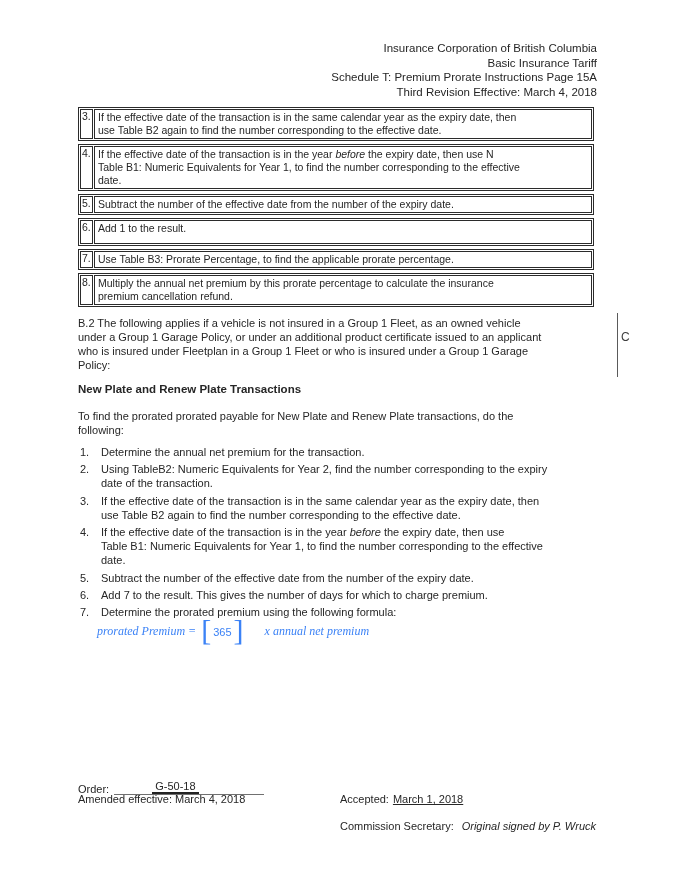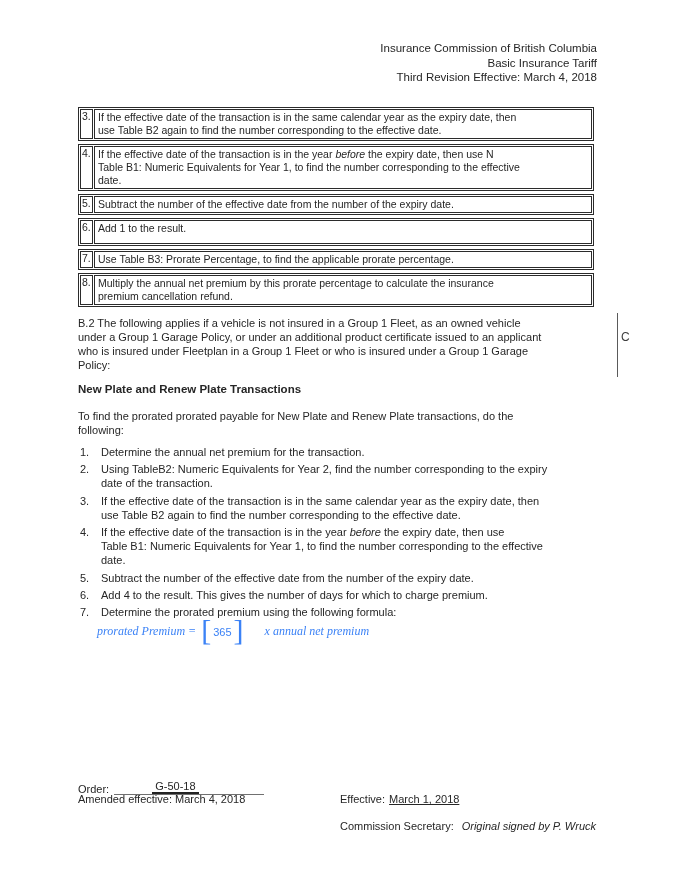--- a/index.html
+++ b/index.html
@@ -46,22 +46,23 @@
   .order-rule{display:inline-block;width:150px;border-bottom:1px solid #707070;margin-left:5px;padding-left:38px;box-sizing:border-box;vertical-align:bottom;}
   .order-value{display:inline-block;border-bottom:2px solid #222;padding:0 3px;}
   .secretary-value{font-style:italic;margin-left:8px;}
 </style>
 </head>
 <body>
 
 <div class="page">
 
   <div class="doc-header">
-    <div>Insurance Commission of British Columbia</div>
+    <div>Insurance Corporation of British Columbia</div>
     <div>Basic Insurance Tariff</div>
+    <div>Schedule T: Premium Prorate Instructions Page 15A</div>
     <div>Third Revision Effective: March 4, 2018</div>
   </div>
 
   <div class="steps">
     <div class="trow">
       <div class="tnum">3.</div>
       <div class="ttext">If the effective date of the transaction is in the same calendar year as the expiry date, then
 use Table B2 again to find the number corresponding to the effective date.</div>
     </div>
     <div class="trow">
@@ -121,41 +122,41 @@
       <div class="li-text"><span>If the effective date of the transaction is in the year </span><span class="em-word">before</span><span> the expiry date, then use
 Table B1: Numeric Equivalents for Year 1, to find the number corresponding to the effective
 date.</span></div>
     </div>
     <div class="li">
       <span class="li-num">5.</span>
       <div class="li-text">Subtract the number of the effective date from the number of the expiry date.</div>
     </div>
     <div class="li">
       <span class="li-num">6.</span>
-      <div class="li-text">Add 4 to the result. This gives the number of days for which to charge premium.</div>
+      <div class="li-text">Add 7 to the result. This gives the number of days for which to charge premium.</div>
     </div>
     <div class="li">
       <span class="li-num">7.</span>
       <div class="li-text">Determine the prorated premium using the following formula:</div>
     </div>
   </div>
 
   <div class="formula">
     <span class="f-lhs">prorated Premium =</span>
     <span class="f-bracket">[</span>
     <span class="f-frac">
       <span class="f-den">365</span>
     </span>
     <span class="f-bracket">]</span>
     <span class="f-rhs">x annual net premium</span>
   </div>
 
   <div class="f-item amended">Amended effective: March 4, 2018</div>
   <div class="f-item accepted">
-    <span>Effective:</span><span class="accepted-value">March 1, 2018</span>
+    <span>Accepted:</span><span class="accepted-value">March 1, 2018</span>
   </div>
   <div class="f-item orderline">
     <span>Order:</span><span class="order-rule"><span class="order-value">G-50-18</span></span>
   </div>
   <div class="f-item secretary">
     <span>Commission Secretary:</span><span class="secretary-value">Original signed by P. Wruck</span>
   </div>
 
 </div>
 

